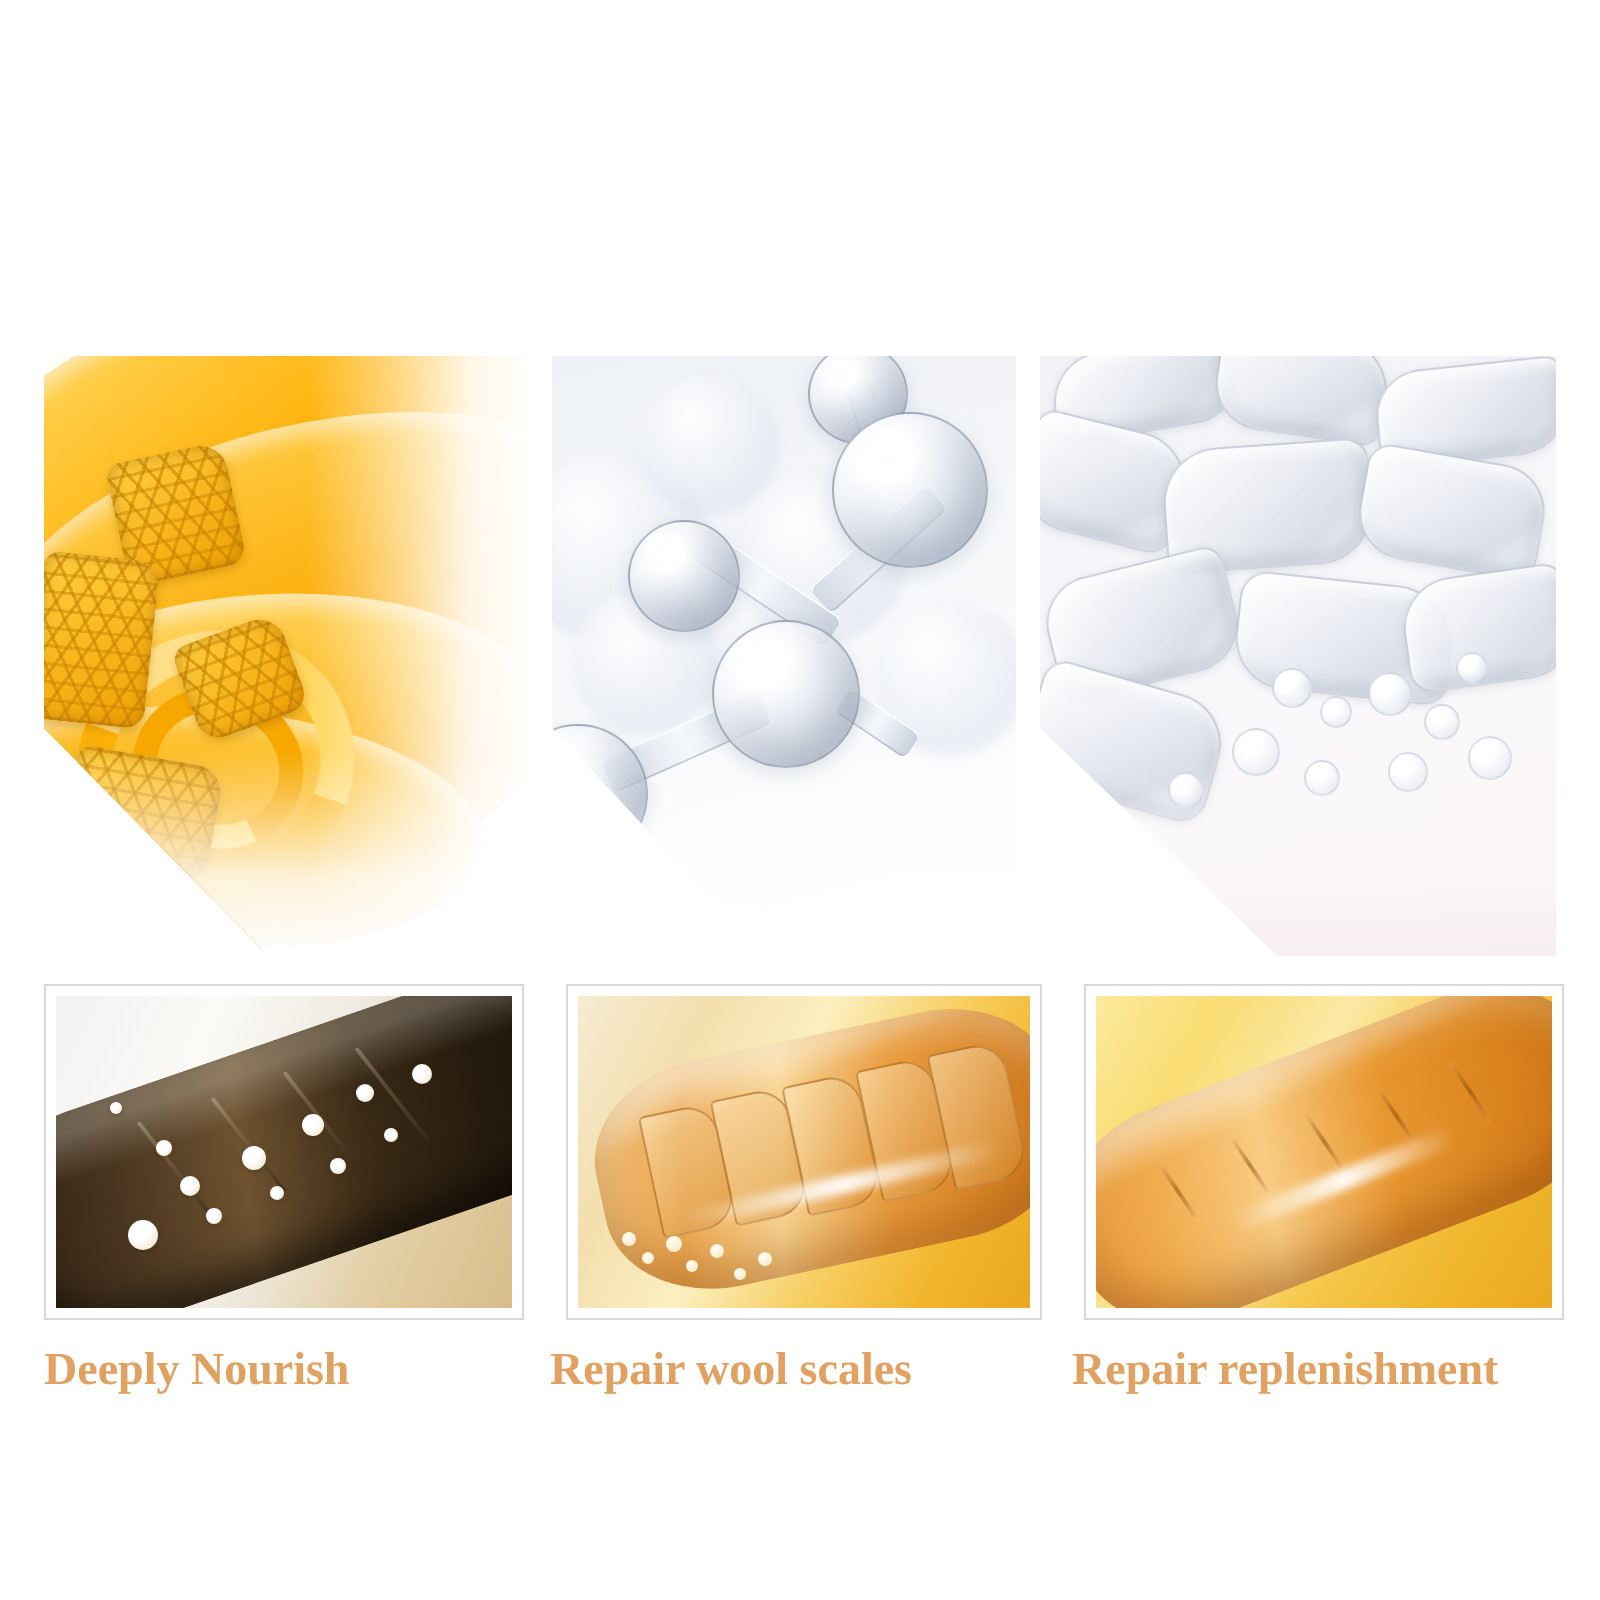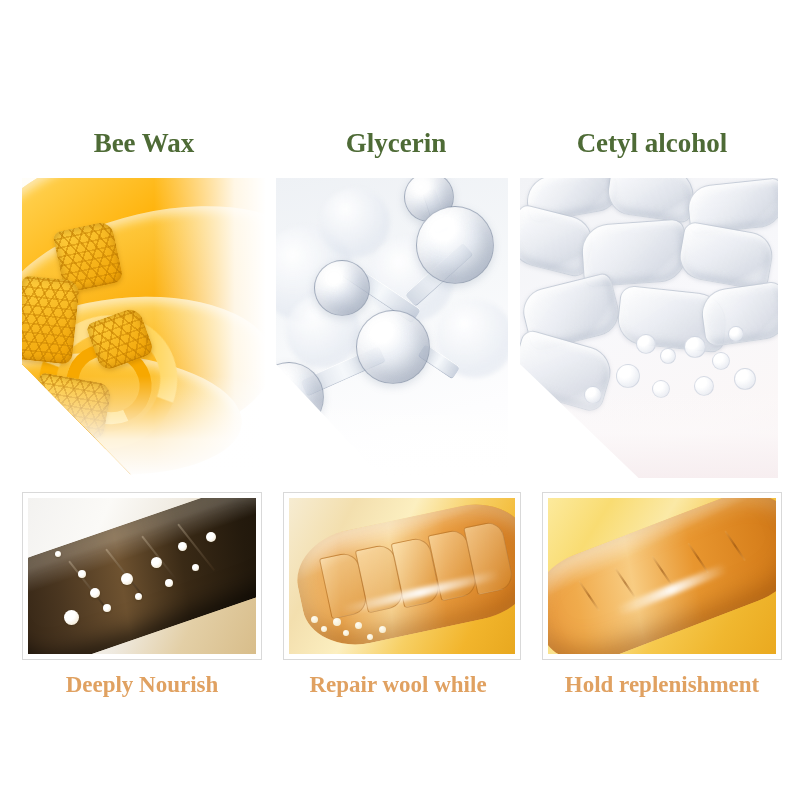--- a/index.html
+++ b/index.html
@@ -316,37 +316,32 @@
     height: 40px;
   }
   .caption {
     position: absolute;
     top: 0;
     font-family: "Liberation Serif", "DejaVu Serif", serif;
     font-size: 23px;
     font-weight: 700;
     color: #e0a161;
     white-space: nowrap;
-    text-align: center;
+    text-align: left;
   }
   .caption.c0 { left: 22px;  width: 240px; }
   .caption.c1 { left: 275px; width: 246px; }
   .caption.c2 { left: 536px; width: 252px; }
 </style>
 </head>
 <body>
 
 <div class="page">
 
 
-  <div class="ingredient-labels">
-    <div class="ing-label l0">Bee Wax</div>
-    <div class="ing-label l1">Glycerin</div>
-    <div class="ing-label l2">Cetyl alcohol</div>
-  </div>
 
   <div class="tiles">
 
     <div class="tile t0">
       <div class="art honey-bg">
         <div class="honey-band hb1"></div>
         <div class="honey-band hb2"></div>
         <div class="honey-band hb3"></div>
         <div class="honey-band hb4"></div>
         <div class="hb-swirl"></div>
@@ -468,17 +463,17 @@
         <div class="smooth-line" style="left:58%; top:38%; width:16%; transform:rotate(56deg);"></div>
         <div class="smooth-line" style="left:74%; top:30%; width:16%; transform:rotate(56deg);"></div>
         <div class="highlight-streak" style="left:28%; top:56%; width:52%; height:10px; transform:rotate(-22deg);"></div>
       </div>
     </div>
 
   </div>
 
   <div class="captions">
     <div class="caption c0">Deeply Nourish</div>
-    <div class="caption c1">Repair wool while</div>
-    <div class="caption c2">Hold replenishment</div>
+    <div class="caption c1">Repair wool scales</div>
+    <div class="caption c2">Repair replenishment</div>
   </div>
 
 </div>
 
 </body></html>

